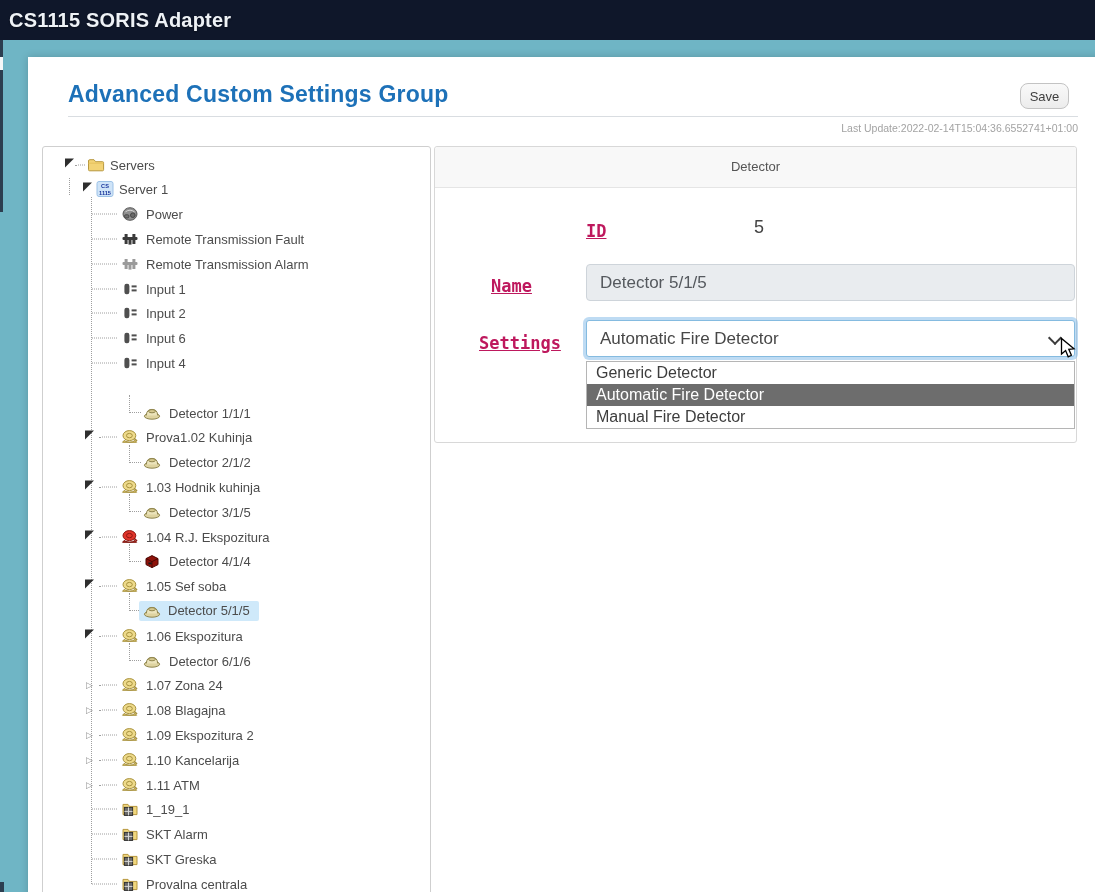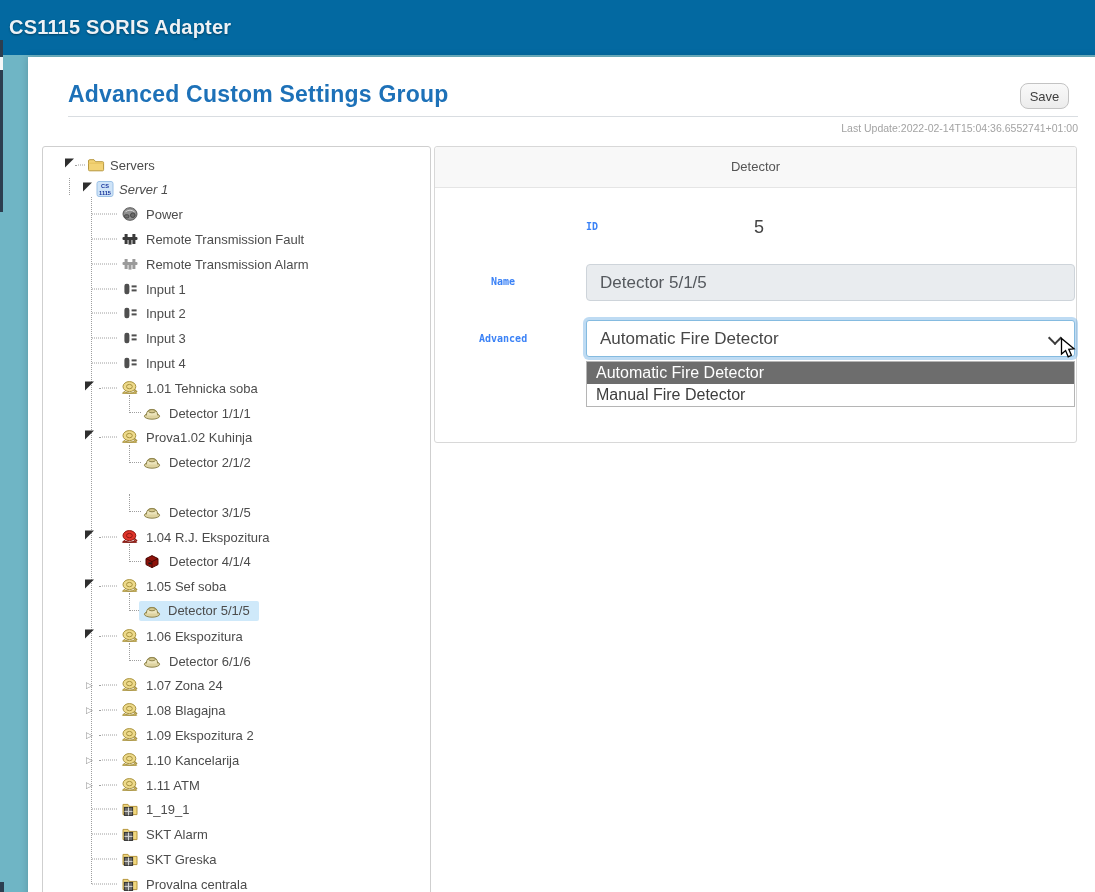--- a/index.html
+++ b/index.html
@@ -3,22 +3,22 @@
 <meta charset="utf-8">
 <style>
   html,body{margin:0;padding:0;}
   body{
     width:1095px;height:892px;position:relative;overflow:hidden;
     background:#6fb5c5;
     font-family:"Liberation Sans","DejaVu Sans",sans-serif;
   }
   
   .appbar{
-    position:absolute;left:0;top:0;width:100%;height:55px;
-    background:#0369a1;display:flex;align-items:center;
+    position:absolute;left:0;top:0;width:100%;height:40px;
+    background:#0f172a;display:flex;align-items:center;
   }
   .appbar .title{
     color:#eef2f6;font-size:20px;font-weight:700;padding-left:9px;letter-spacing:.2px;
     text-shadow:0 1px 2px rgba(0,0,0,.4);
   }
   
   .edge-dark{position:absolute;left:0;top:40px;width:3px;height:172px;background:#2c3e50;}
   .edge-notch{position:absolute;left:0;top:57px;width:3px;height:13px;background:#f5f7f8;}
   .edge-dark-bottom{position:absolute;left:0;top:882px;width:4px;height:10px;background:#2c3e50;}
   
@@ -68,21 +68,21 @@
     position:absolute;left:406px;top:89px;width:643px;height:297px;
     border:1px solid #d8d8d8;border-radius:3px;background:#fff;box-sizing:border-box;
   }
   .detail-header{
     position:absolute;left:0;top:0;right:0;height:40px;
     background:#f8f8f8;border-bottom:1px solid #e5e5e5;border-radius:3px 3px 0 0;
     text-align:center;line-height:40px;font-size:13px;color:#555;
   }
   .mono-label{
     position:absolute;font-family:"DejaVu Sans Mono","Liberation Mono",monospace;
-    font-size:10px;font-weight:700;color:#3b82f6;
+    font-size:17px;font-weight:700;color:#be185d;text-decoration:underline;
   }
   .id-value{position:absolute;font-size:18px;color:#444;}
   .name-input{
     position:absolute;left:151px;top:117px;width:489px;height:37px;box-sizing:border-box;
     background:#e9ecef;border:1px solid #ced4da;border-radius:4px;
     display:flex;align-items:center;padding-left:13px;
     font-size:17px;color:#55595e;
   }
   .func-select{
     position:absolute;left:151px;top:173px;width:489px;height:37px;box-sizing:border-box;
@@ -137,21 +137,21 @@
         </div>
         <div class="tree-row" style="top: 24.8px;">
           <span class="cell exp-open" style="left: 40px; margin-top: -2px;"></span>
           <span class="cell" style="left: 53px;">
             <svg class="ticon" viewBox="0 0 18 16">
               <rect x="1" y="0.5" width="16" height="15" rx="2" fill="#cfe4f8" stroke="#9cc1e6"></rect>
               <text x="9" y="6.6" font-size="5.6" font-weight="bold" fill="#16329a" text-anchor="middle" font-family="Liberation Sans,sans-serif">CS</text>
               <text x="9" y="13.6" font-size="5.6" font-weight="bold" fill="#16329a" text-anchor="middle" font-family="Liberation Sans,sans-serif">1115</text>
             </svg>
           </span>
-          <span class="tree-label cell" style="left: 76px; font-style: italic;">Server 1</span>
+          <span class="tree-label cell" style="left: 76px;">Server 1</span>
         </div>
         <div class="tree-row" style="top: 49.6px;">
           <span class="cell stub-h" style="left: 49px; width: 25px;"></span>
           <span class="cell" style="left: 78px;">
             <svg class="ticon" viewBox="0 0 18 16">
               <ellipse cx="9" cy="8" rx="7" ry="6.3" fill="#8f8f8f" stroke="#5a5a5a"></ellipse>
               <path d="M4.5 5.8 q4.5-3.2 9 0" stroke="#d6d6d6" fill="none"></path>
               <circle cx="11.8" cy="9.2" r="2.3" fill="#6a6a6a" stroke="#454545"></circle>
               <rect x="3.6" y="8.8" width="4.2" height="3.1" rx="1" fill="#707070" stroke="#4a4a4a"></rect>
             </svg>
@@ -206,46 +206,33 @@
         </div>
         <div class="tree-row" style="top: 173.6px;">
           <span class="cell stub-h" style="left: 49px; width: 25px;"></span>
           <span class="cell" style="left: 78px;">
             <svg class="ticon" viewBox="0 0 18 16">
               <rect x="3.4" y="2.8" width="5" height="10.4" rx="2.2" fill="#4f4f4f"></rect>
               <rect x="10.6" y="4.4" width="5" height="2" fill="#4f4f4f"></rect>
               <rect x="10.6" y="8.4" width="5" height="2" fill="#4f4f4f"></rect>
             </svg>
           </span>
-          <span class="tree-label cell" style="left: 103px;">Input 3</span>
+          <span class="tree-label cell" style="left: 103px;">Input 6</span>
         </div>
         <div class="tree-row" style="top: 198.4px;">
           <span class="cell stub-h" style="left: 49px; width: 25px;"></span>
           <span class="cell" style="left: 78px;">
             <svg class="ticon" viewBox="0 0 18 16">
               <rect x="3.4" y="2.8" width="5" height="10.4" rx="2.2" fill="#4f4f4f"></rect>
               <rect x="10.6" y="4.4" width="5" height="2" fill="#4f4f4f"></rect>
               <rect x="10.6" y="8.4" width="5" height="2" fill="#4f4f4f"></rect>
             </svg>
           </span>
           <span class="tree-label cell" style="left: 103px;">Input 4</span>
         </div>
-        <div class="tree-row" style="top: 223.2px;">
-          <span class="cell stub-h" style="left: 56px; width: 18px;"></span>
-          <span class="cell exp-open" style="left: 42px; margin-top: -2px;"></span>
-          <span class="cell" style="left: 78px;">
-            <svg class="ticon" viewBox="0 0 18 16">
-              <path d="M3 11.5 q6 3.4 11 0 l1.6 1.8 h-14 z" fill="#e2c96a" stroke="#a8923e"></path>
-              <ellipse cx="8.4" cy="6.6" rx="6.4" ry="5" fill="#eeda8a" stroke="#a8923e"></ellipse>
-              <ellipse cx="8.4" cy="6.6" rx="2.9" ry="2.2" fill="none" stroke="#a8923e"></ellipse>
-              <path d="M13.2 9.4 l2.8 2.6" stroke="#a8923e" stroke-width="1.6" fill="none"></path>
-            </svg>
-          </span>
-          <span class="tree-label cell" style="left: 103px;">1.01 Tehnicka soba</span>
-        </div>
         <div class="tree-row" style="top: 248px;">
           <span class="stub-l" style="left: 86px; top: -5px; width: 11px; height: 17px;"></span>
           <span class="cell" style="left: 100px;">
             <svg class="ticon" viewBox="0 0 18 16">
               <ellipse cx="9" cy="11.2" rx="7.6" ry="3" fill="#ded3a0" stroke="#8f854e"></ellipse>
               <path d="M3.4 10.4 q0-6 5.6-6 q5.6 0 5.6 6" fill="#ebe3ba" stroke="#8f854e"></path>
               <ellipse cx="9" cy="6.2" rx="3.4" ry="1.6" fill="#d6c98e" stroke="#8f854e"></ellipse>
             </svg>
           </span>
           <span class="tree-label cell" style="left: 126px;">Detector 1/1/1</span>
@@ -266,20 +253,33 @@
         <div class="tree-row" style="top: 297.6px;">
           <span class="stub-l" style="left: 86px; top: -5px; width: 11px; height: 17px;"></span>
           <span class="cell" style="left: 100px;">
             <svg class="ticon" viewBox="0 0 18 16">
               <ellipse cx="9" cy="11.2" rx="7.6" ry="3" fill="#ded3a0" stroke="#8f854e"></ellipse>
               <path d="M3.4 10.4 q0-6 5.6-6 q5.6 0 5.6 6" fill="#ebe3ba" stroke="#8f854e"></path>
               <ellipse cx="9" cy="6.2" rx="3.4" ry="1.6" fill="#d6c98e" stroke="#8f854e"></ellipse>
             </svg>
           </span>
           <span class="tree-label cell" style="left: 126px;">Detector 2/1/2</span>
+        </div>
+        <div class="tree-row" style="top: 322.4px;">
+          <span class="cell stub-h" style="left: 56px; width: 18px;"></span>
+          <span class="cell exp-open" style="left: 42px; margin-top: -2px;"></span>
+          <span class="cell" style="left: 78px;">
+            <svg class="ticon" viewBox="0 0 18 16">
+              <path d="M3 11.5 q6 3.4 11 0 l1.6 1.8 h-14 z" fill="#e2c96a" stroke="#a8923e"></path>
+              <ellipse cx="8.4" cy="6.6" rx="6.4" ry="5" fill="#eeda8a" stroke="#a8923e"></ellipse>
+              <ellipse cx="8.4" cy="6.6" rx="2.9" ry="2.2" fill="none" stroke="#a8923e"></ellipse>
+              <path d="M13.2 9.4 l2.8 2.6" stroke="#a8923e" stroke-width="1.6" fill="none"></path>
+            </svg>
+          </span>
+          <span class="tree-label cell" style="left: 103px;">1.03 Hodnik kuhinja</span>
         </div>
         <div class="tree-row" style="top: 347.2px;">
           <span class="stub-l" style="left: 86px; top: -5px; width: 11px; height: 17px;"></span>
           <span class="cell" style="left: 100px;">
             <svg class="ticon" viewBox="0 0 18 16">
               <ellipse cx="9" cy="11.2" rx="7.6" ry="3" fill="#ded3a0" stroke="#8f854e"></ellipse>
               <path d="M3.4 10.4 q0-6 5.6-6 q5.6 0 5.6 6" fill="#ebe3ba" stroke="#8f854e"></path>
               <ellipse cx="9" cy="6.2" rx="3.4" ry="1.6" fill="#d6c98e" stroke="#8f854e"></ellipse>
             </svg>
           </span>
@@ -475,27 +475,28 @@
     <div class="detail-header">Detector</div>
 
     <div class="mono-label" style="left:151px;top:74px;">ID</div>
     <div class="id-value" style="left:319px;top:70px;">5</div>
 
     <div class="mono-label" style="left:56px;top:129px;">Name</div>
     <div class="name-input">
       <span>Detector 5/1/5</span>
     </div>
 
-    <div class="mono-label" style="left:44px;top:186px;">Advanced</div>
+    <div class="mono-label" style="left:44px;top:186px;">Settings</div>
     <div class="func-select">
       <span>Automatic Fire Detector</span>
       <span class="chev"></span>
     </div>
 
     <div class="dropdown" id="func-dropdown">
+        <div class="opt">Generic Detector</div>
         <div class="opt sel">Automatic Fire Detector</div>
         <div class="opt">Manual Fire Detector</div>
       </div>
   </div>
 </div>
 
 <div class="cursor">
   <svg width="17" height="23" viewBox="0 0 17 23">
     <path d="M1.5 1.5 L1.5 17 L5.6 13.6 L8.2 19.8 L11.4 18.3 L8.8 12.3 L14 11.8 Z" fill="#ffffff" stroke="#000000" stroke-width="1.3"></path>
   </svg>

